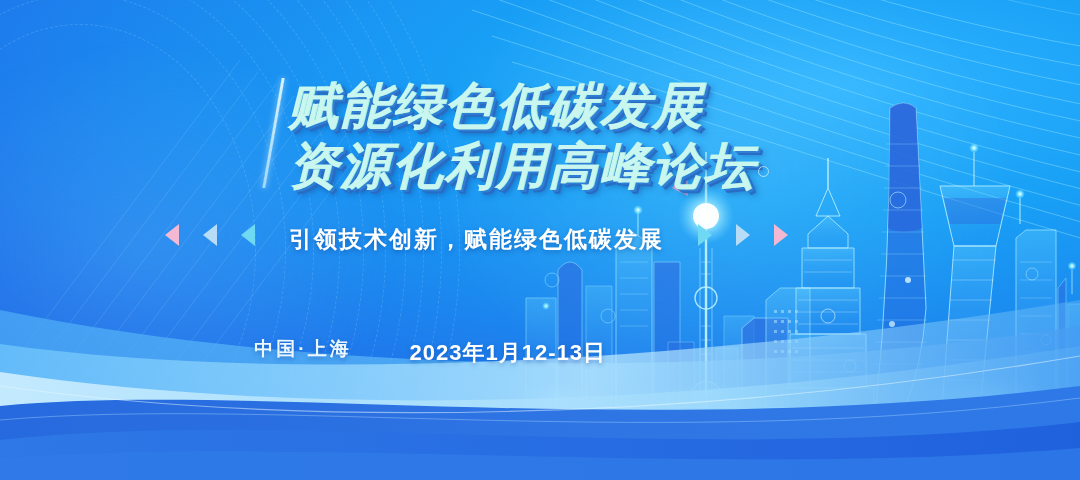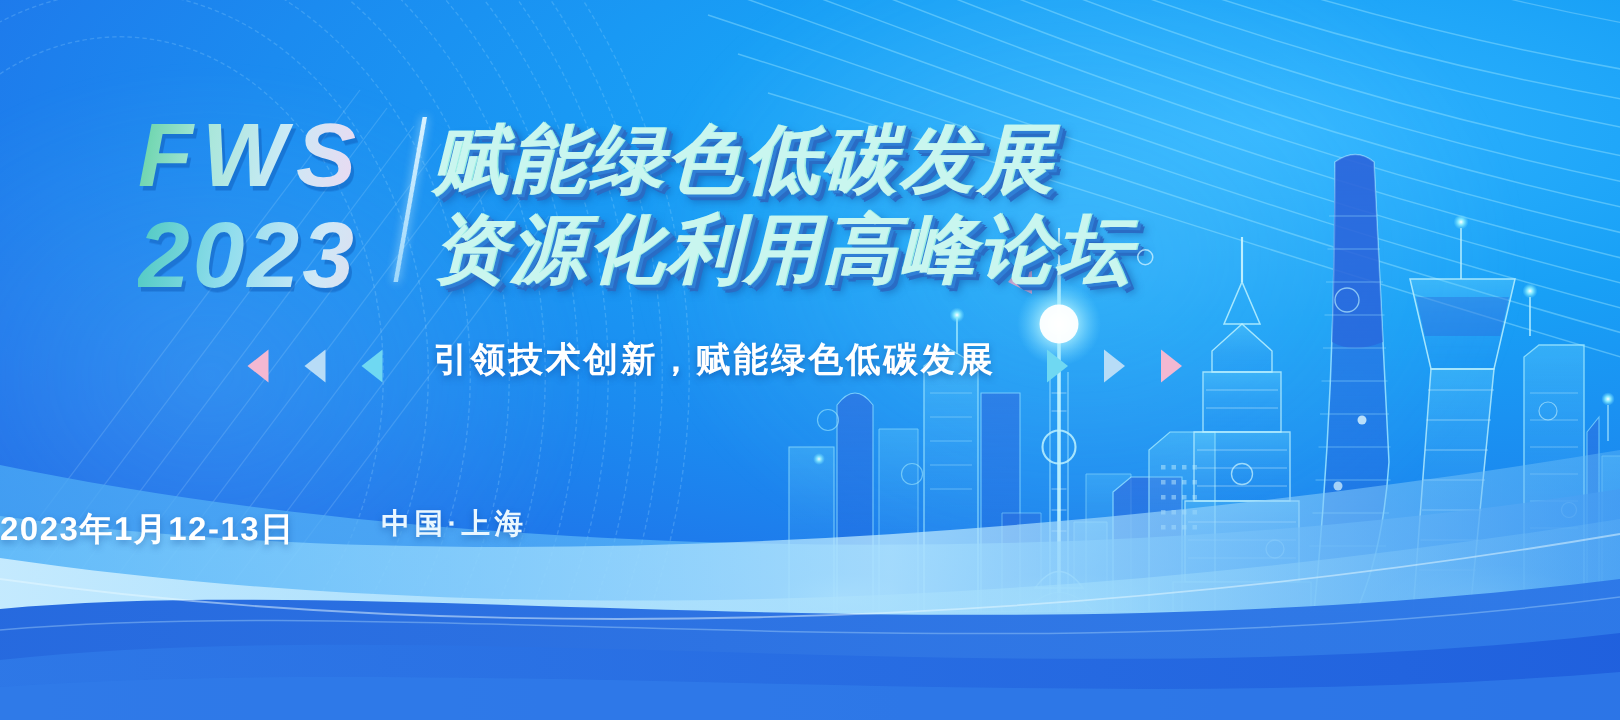--- a/index.html
+++ b/index.html
@@ -92,21 +92,21 @@
   }
   .title-line.second{margin-top:4px;text-align:center;}
   .title-dot{
     position:absolute;left:470px;top:88px;
     width:11px;height:11px;border-radius:50%;
     border:1.5px solid rgba(190,235,255,.85);
   }
 
   .subtitle-row{
     position:absolute;left:165px;top:224px;
-    display:flex;align-items:flex-end;gap:24px;
+    display:flex;align-items:flex-start;gap:24px;
   }
   .tri{width:0;height:0;border-top:11px solid transparent;border-bottom:11px solid transparent;}
   .tri.left{border-right:14px solid currentColor;}
   .tri.right{border-left:14px solid currentColor;}
   .c-pink{color:#f3b8d2;}
   .c-ltblue{color:#b7dcf7;}
   .c-cyan{color:#6fd8f2;}
   .subtitle-text{
     color:#ffffff;font-size:23px;font-weight:bold;letter-spacing:2px;
     margin:0 10px;white-space:nowrap;
@@ -115,21 +115,21 @@
 
   .place{
     position:absolute;left:0;right:474px;top:292px;
     text-align:center;
     color:#eaf7ff;font-size:19px;letter-spacing:3px;font-weight:bold;
     text-shadow:0 2px 5px rgba(10,60,140,.4);
     margin-top:44px;
   }
   .date{
     position:absolute;left:0;right:474px;top:338px;
-    text-align:left;
+    text-align:right;
     color:#ffffff;font-size:22px;letter-spacing:1px;font-weight:bold;
     text-shadow:0 2px 5px rgba(10,60,140,.4);
   }
 </style>
 </head>
 <body>
 
 <div class="banner">
 
   <div class="bg-layer">
@@ -409,24 +409,20 @@
     <path d="M0,82 C300,126 680,120 1080,56 L1080,190 L0,190 Z" fill="url(#w4)"></path>
     <path d="M0,116 C260,92 640,150 1080,96 L1080,190 L0,190 Z" fill="url(#w5)"></path>
     <path d="M0,150 C300,118 700,176 1080,132 L1080,190 L0,190 Z" fill="url(#w2)"></path>
     <path d="M0,168 C320,146 720,188 1080,158 L1080,190 L0,190 Z" fill="#2f7ae8" opacity="0.8"></path>
     <path d="M0,96 C300,138 690,132 1080,66" fill="none" stroke="#e8faff" stroke-width="1.2" opacity="0.5"></path>
     <path d="M0,130 C280,106 660,162 1080,108" fill="none" stroke="#bfe9ff" stroke-width="1" opacity="0.35"></path>
   </svg>
 
   <div class="content">
 
-    <div class="logo-block">
-      <div class="logo-fws">FWS</div>
-      <div class="logo-year">2023</div>
-    </div>
 
     <div class="divider"></div>
 
     <div class="title-block">
       <h1 class="title-line">赋能绿色低碳发展</h1>
       <h1 class="title-line second">资源化利用高峰论坛</h1>
       <span class="title-dot"></span>
     </div>
 
     <div class="subtitle-row">

